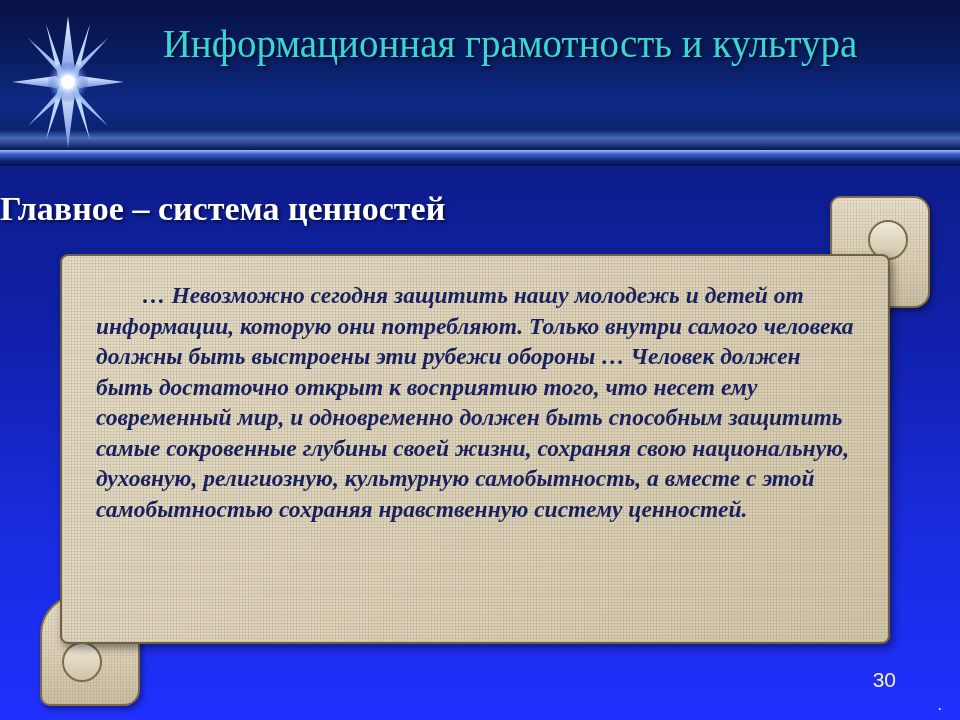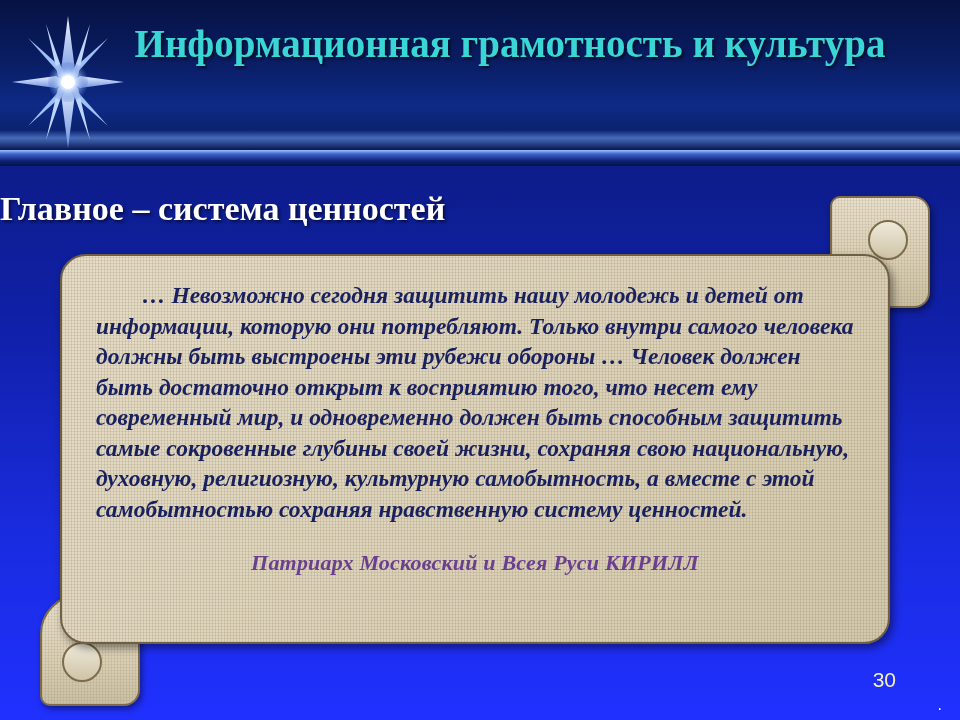--- a/index.html
+++ b/index.html
@@ -41,21 +41,21 @@
   }
 
   .slide-title {
     position: absolute;
     left: 110px;
     top: 22px;
     width: 800px;
     text-align: center;
     color: #3ad6d6;
     font-size: 39px;
-    font-weight: bold;
+    font-weight: normal;
     line-height: 1.12;
     text-shadow: 2px 2px 3px rgba(0,0,0,0.6);
   }
 
   
   .starburst {
     position: absolute;
     left: 6px;
     top: 12px;
     width: 130px;
@@ -111,21 +111,21 @@
   .curl-tr { right: 20px; top: 22px; }
   .curl-bl { left: 20px; bottom: 22px; }
 
   .parchment {
     position: absolute;
     left: 20px;
     top: 58px;
     width: 830px;
     height: 390px;
     border: 2px solid #6f6044;
-    border-radius: 26px;
+    border-radius: 8px;
     background:
       repeating-linear-gradient(90deg, rgba(140,120,88,0.20) 0px, rgba(140,120,88,0.20) 1px, rgba(255,255,255,0) 1px, rgba(255,255,255,0) 3px),
       repeating-linear-gradient(0deg, rgba(140,120,88,0.16) 0px, rgba(140,120,88,0.16) 1px, rgba(255,255,255,0) 1px, rgba(255,255,255,0) 3px),
       linear-gradient(135deg, #e5ddc8 0%, #ded5bd 45%, #d2c8ac 100%);
     box-shadow: 3px 4px 9px rgba(0,0,0,0.45);
     padding: 16px 34px 10px 34px;
     box-sizing: border-box;
   }
 
   .quote-text {
@@ -211,20 +211,19 @@
   <div class="scroll-wrap">
     <div class="scroll-roll roll-tr">
       <div class="roll-curl curl-tr"></div>
     </div>
     <div class="scroll-roll roll-bl">
       <div class="roll-curl curl-bl"></div>
     </div>
 
     <div class="parchment">
       <p class="quote-text">… Невозможно сегодня защитить нашу молодежь и детей от информации, которую они потребляют. Только внутри самого человека должны быть выстроены эти рубежи обороны … Человек должен быть достаточно открыт к восприятию того, что несет ему современный мир, и одновременно должен быть способным защитить самые сокровенные глубины своей жизни, сохраняя свою национальную, духовную, религиозную, культурную самобытность, а вместе с этой самобытностью сохраняя нравственную систему ценностей.</p>
-      <div class="quote-author">Патриарх Московский и Всея Руси  КИРИЛЛ</div>
     </div>
   </div>
 
   <div class="page-number">30</div>
   <div class="page-dot">.</div>
 
 </div>
 
 </body></html>

